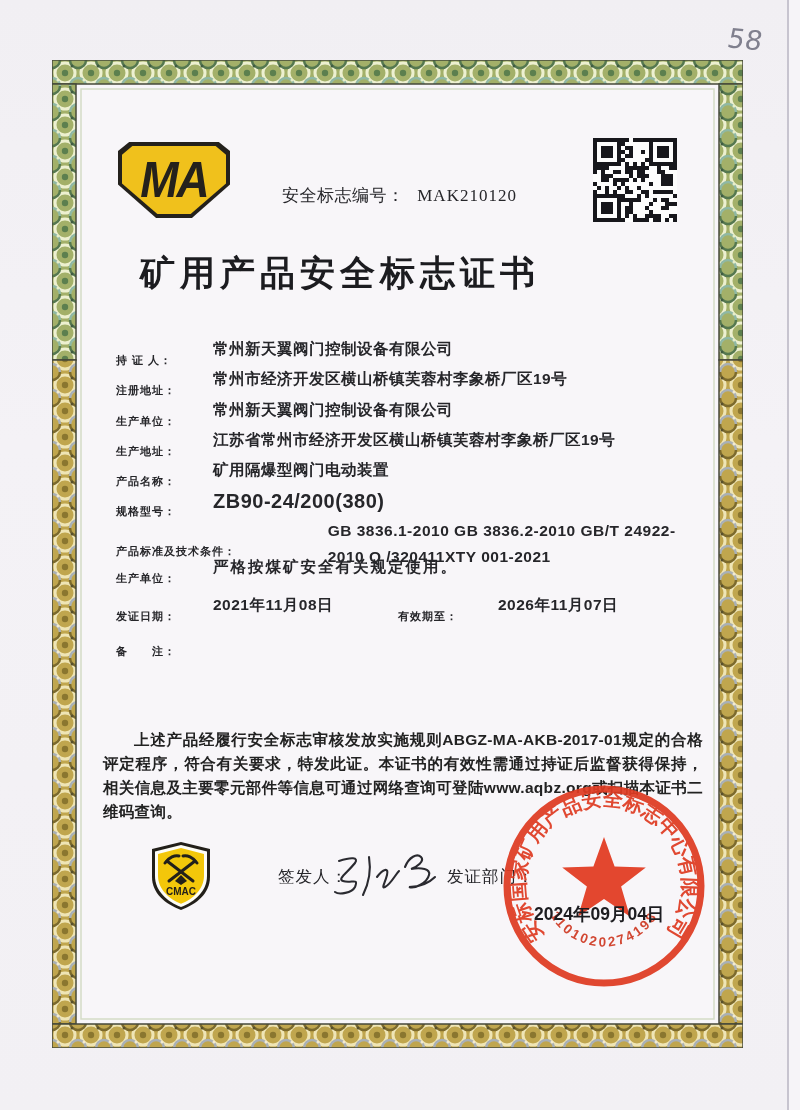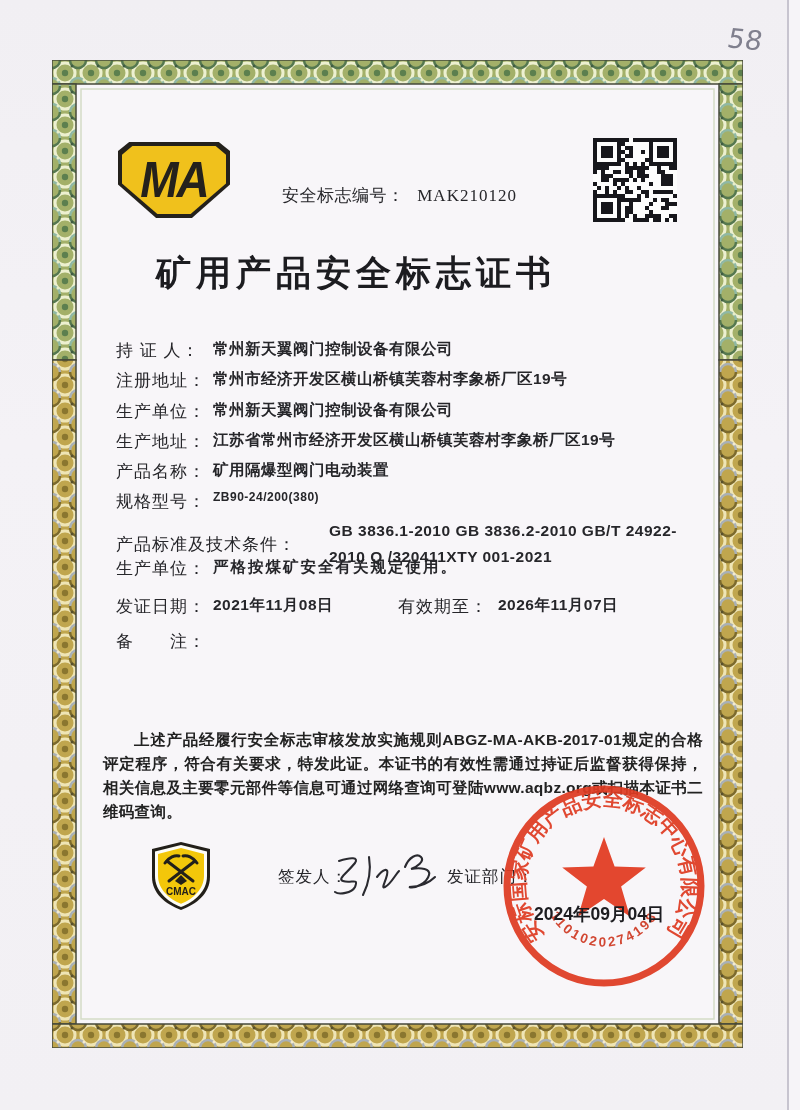--- a/index.html
+++ b/index.html
@@ -25,24 +25,24 @@
   .ma-text{font-weight:bold;font-size:46px;color:#24211c;font-style:italic;
     letter-spacing:-2px;transform:scaleY(1.08);font-family:"Liberation Sans",sans-serif;}
   .cert-no{left:282px;top:168px;font-family:"Liberation Serif","DejaVu Serif",serif;
     font-size:17px;letter-spacing:.5px;margin-top:16px;}
   .qr{left:593px;top:138px;width:84px;height:84px;display:grid;
     grid-template-columns:repeat(21,1fr);grid-template-rows:repeat(21,1fr);background:#fdfdfd;}
   .qr div{background:transparent;}
   .qr div.on{background:#17171c;}
   
   .title{left:52px;top:250px;width:576px;text-align:center;font-size:35px;font-weight:bold;
-    letter-spacing:5px;color:#1c1c20;font-family:"Liberation Sans",sans-serif;padding-left:16px;}
+    letter-spacing:5px;color:#1c1c20;font-family:"Liberation Sans",sans-serif;}
   
   .row{left:116px;width:580px;display:flex;}
-  .flabel{font-weight:normal;font-size:17px;letter-spacing:1px;white-space:nowrap;}
+  .flabel{font-weight:bold;font-size:11px;letter-spacing:1px;white-space:nowrap;margin-top:14px;}
   .fvalue{font-weight:bold;font-size:15.5px;letter-spacing:.5px;}
   .statement{left:103px;top:728px;width:600px;font-size:15.5px;font-weight:bold;
     line-height:24px;text-align:justify;text-indent:2em;letter-spacing:.3px;color:#222;}
   
   .cmac{left:149px;top:841px;width:64px;height:70px;}
   .signer-label,.dept-label{font-weight:normal;font-size:16.5px;letter-spacing:1px;}
   .sig{left:325px;top:843px;}
   .seal{left:498px;top:783px;width:212px;height:212px;}
 </style>
 </head>
@@ -564,21 +564,21 @@
 <div class="abs row" style="top:430px">
   <span class="flabel" style="width:97px">生产地址：</span>
   <span class="fvalue">江苏省常州市经济开发区横山桥镇芙蓉村李象桥厂区19号</span>
 </div>
 <div class="abs row" style="top:460px">
   <span class="flabel" style="width:97px">产品名称：</span>
   <span class="fvalue">矿用隔爆型阀门电动装置</span>
 </div>
 <div class="abs row" style="top:490px">
   <span class="flabel" style="width:97px">规格型号：</span>
-  <span class="fvalue" style="font-size:12px">ZB90-24/200(380)</span>
+  <span class="fvalue" style="font-size:20px">ZB90-24/200(380)</span>
 </div>
 <div class="abs row" style="top:518px;align-items:center;gap:33px;">
   <span class="flabel" style="width:194px">产品标准及技术条件：</span>
   <span class="fvalue" style="width:400px;line-height:26px;">GB 3836.1-2010 GB 3836.2-2010 GB/T 24922-2010 Q /320411XTY 001-2021</span>
 </div>
 <div class="abs row" style="top:557px">
   <span class="flabel" style="width:97px">生产单位：</span>
   <span class="fvalue" style="letter-spacing:2px">严格按煤矿安全有关规定使用。</span>
 </div>
 

